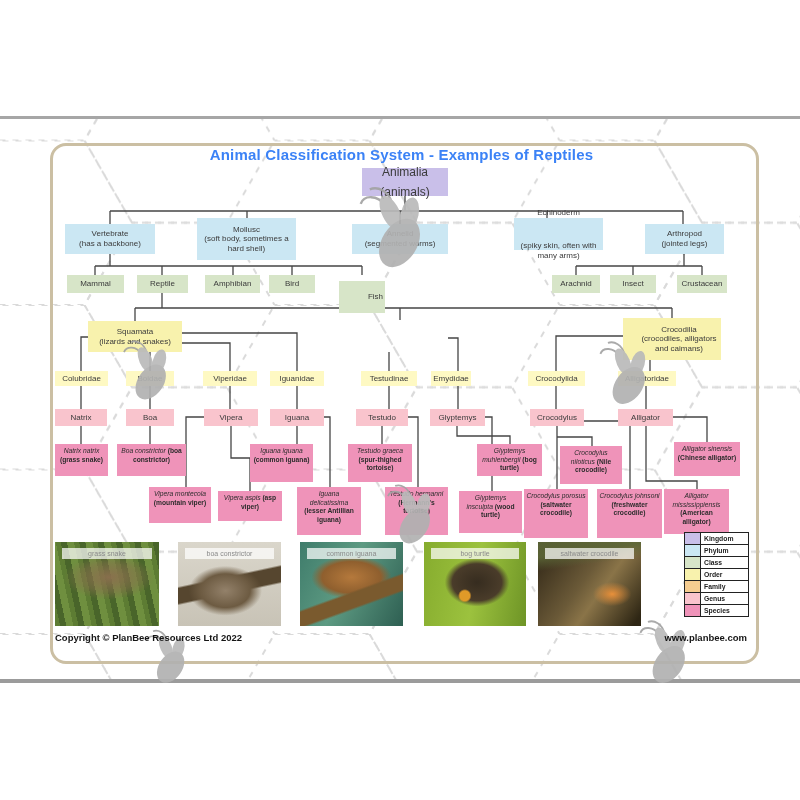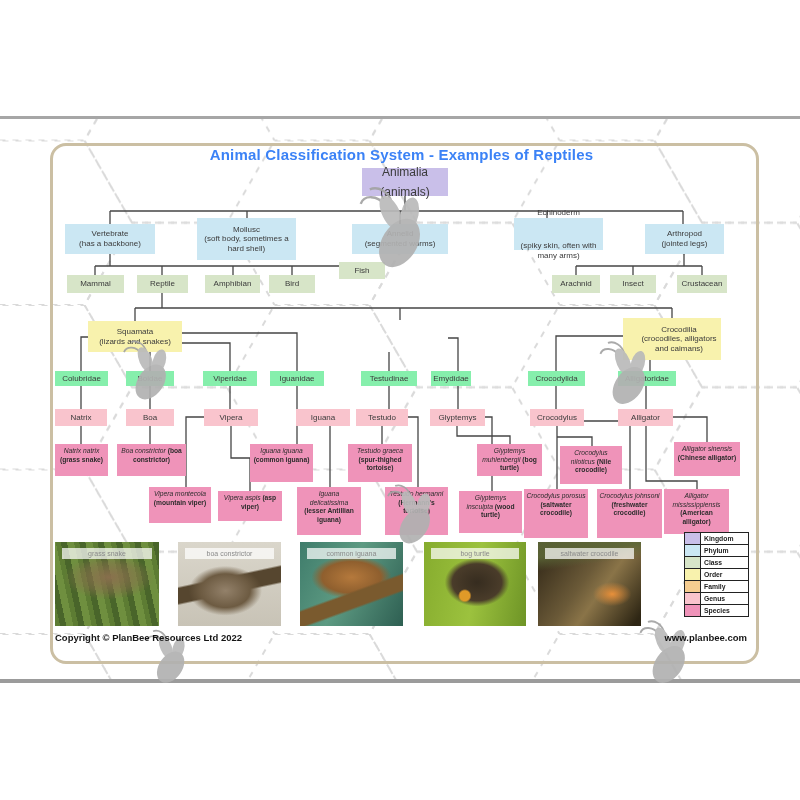--- a/index.html
+++ b/index.html
@@ -11,21 +11,21 @@
   .title{position:absolute;left:50px;top:146px;width:703px;text-align:center;
          font-size:15px;font-weight:bold;color:#3b82f6;letter-spacing:.2px;}
   
   .nd{position:absolute;display:flex;flex-direction:column;justify-content:center;
       text-align:center;font-size:8px;line-height:1.2;color:#3b3b3b;padding:1px 2px;box-sizing:border-box;z-index:3;}
   .nd .l1,.nd .l2{display:block;}
   .kingdom{background:#c9bfe9;font-size:12px;gap:6px;}
   .phylum{background:#cbe7f3;}
   .clazz{background:#d7e5c8;}
   .order{background:#f8f2ad;}
-  .family{background:#86efac;}
+  .family{background:#fef9c3;}
   .genus{background:#f9c4cd;}
   .species{background:#ef93b9;font-size:6.7px;line-height:1.3;color:#2c2c2c;display:block;padding:3px 2px;}
   .species .latin{font-style:italic;}
   .species .common{font-weight:bold;}
   
   .photo{position:absolute;top:542px;height:84px;z-index:3;}
   .cap{position:absolute;top:6px;left:7%;width:86%;background:rgba(255,255,255,.72);
        color:#8a8a8a;font-size:7px;text-align:center;padding:2px 0;}
   .ph1{background:
     radial-gradient(ellipse 62% 38% at 52% 42%,rgba(139,111,78,.95) 0%,rgba(139,111,78,.45) 45%,rgba(0,0,0,0) 70%),
@@ -125,21 +125,21 @@
     </div>
   <div class="nd clazz" style="left:137px;top:275px;width:51px;height:18px;">
       <span>Reptile</span>
     </div>
   <div class="nd clazz" style="left:205px;top:275px;width:55px;height:18px;">
       <span>Amphibian</span>
     </div>
   <div class="nd clazz" style="left:269px;top:275px;width:46px;height:18px;">
       <span>Bird</span>
     </div>
-  <div class="nd clazz" style="left:339px;top:262px;width:46px;height:17px;">
+  <div class="nd clazz" style="left:339px;top:281px;width:46px;height:32px;text-align:right;">
       <span>Fish</span>
     </div>
   <div class="nd clazz" style="left:552px;top:275px;width:48px;height:18px;">
       <span>Arachnid</span>
     </div>
   <div class="nd clazz" style="left:610px;top:275px;width:46px;height:18px;">
       <span>Insect</span>
     </div>
   <div class="nd clazz" style="left:677px;top:275px;width:50px;height:18px;">
       <span>Crustacean</span>
@@ -181,21 +181,21 @@
 
   <div class="nd genus" style="left:55px;top:409px;width:52px;height:17px;">
       <span>Natrix</span>
     </div>
   <div class="nd genus" style="left:126px;top:409px;width:48px;height:17px;">
       <span>Boa</span>
     </div>
   <div class="nd genus" style="left:204px;top:409px;width:54px;height:17px;">
       <span>Vipera</span>
     </div>
-  <div class="nd genus" style="left:270px;top:409px;width:54px;height:17px;margin-left:26px;">
+  <div class="nd genus" style="left:270px;top:409px;width:54px;height:17px;">
       <span>Iguana</span>
     </div>
   <div class="nd genus" style="left:356px;top:409px;width:52px;height:17px;">
       <span>Testudo</span>
     </div>
   <div class="nd genus" style="left:430px;top:409px;width:55px;height:17px;">
       <span>Glyptemys</span>
     </div>
   <div class="nd genus" style="left:530px;top:409px;width:54px;height:17px;">
       <span>Crocodylus</span>

